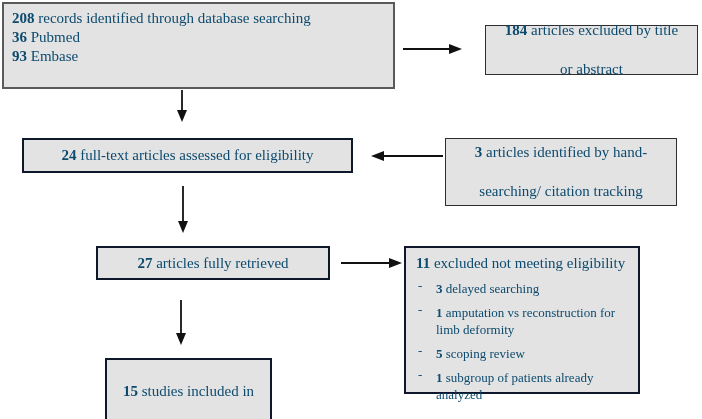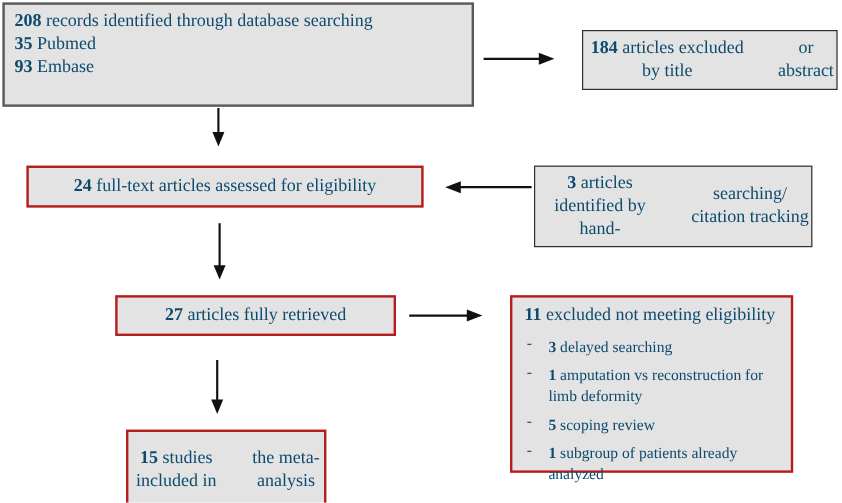--- a/index.html
+++ b/index.html
@@ -8,30 +8,30 @@
     width: 702px;
     height: 419px;
     background: #ffffff;
     font-family: "Liberation Serif", serif;
     color: #0c4a6e;
     overflow: hidden;
   }
   .box {
     position: absolute;
     background: #e3e3e3;
-    border: 2px solid #b91c1c;
+    border: 2px solid #0f172a;
     box-sizing: border-box;
     font-size: 15px;
     line-height: 19px;
   }
   .box.thin { border-width: 1.5px; border-color: #2f2f2f; }
   .box.thick { border-width: 2.5px; border-color: #5a5a5a; }
   .box.center {
     display: flex;
-    flex-direction: row;
+    flex-direction: column;
     align-items: center;
     justify-content: center;
     text-align: center;
     gap: 20px;
   }
   .box.leftpad { padding: 5px 8px; }
   .num { font-weight: bold; }
   .arrow-layer { position: absolute; left: 0; top: 0; width: 702px; height: 419px; }
 
   
@@ -78,21 +78,21 @@
       <polygon points="402,263 389,258 389,268" stroke="none"></polygon>
     </g>
     <g>
       <line x1="181" y1="300" x2="181" y2="334" stroke-width="1.8"></line>
       <polygon points="181,345 176,333 186,333" stroke="none"></polygon>
     </g>
   </svg>
 
   <div class="box thick leftpad" style="left:2px; top:2px; width:393px; height:87px;">
     <div><span class="num">208</span><span> records identified through database searching</span></div>
-    <div><span class="num">35</span><span> Pubmed</span></div>
+    <div><span class="num">36</span><span> Pubmed</span></div>
     <div><span class="num">93</span><span> Embase</span></div>
   </div>
 
   <div class="box thin center" style="left:485px; top:25px; width:213px; height:50px;">
     <div><span class="num">184</span><span> articles excluded by title</span></div>
     <div><span>or abstract</span></div>
   </div>
 
   <div class="box center" style="left:22px; top:138px; width:331px; height:35px;">
     <div><span class="num">24</span><span> full-text articles assessed for eligibility</span></div>
@@ -100,30 +100,29 @@
 
   <div class="box thin center" style="left:445px; top:138px; width:232px; height:68px;">
     <div><span class="num">3</span><span> articles identified by hand-</span></div>
     <div><span>searching/ citation tracking</span></div>
   </div>
 
   <div class="box center" style="left:96px; top:246px; width:234px; height:34px;">
     <div><span class="num">27</span><span> articles fully retrieved</span></div>
   </div>
 
-  <div class="box" style="left:425px; top:246px; width:236px; height:148px;">
+  <div class="box" style="left:404px; top:246px; width:236px; height:148px;">
     <div class="crit-heading">
       <div><span class="num">11</span><span> excluded not meeting eligibility</span></div>
     </div>
     <ul class="crit-list">
       <li class="crit-item"><span class="crit-dash">-</span><span class="num">3</span><span> delayed searching</span></li>
       <li class="crit-item"><span class="crit-dash">-</span><span class="num">1</span><span> amputation vs reconstruction for limb deformity</span></li>
       <li class="crit-item"><span class="crit-dash">-</span><span class="num">5</span><span> scoping review</span></li>
       <li class="crit-item"><span class="crit-dash">-</span><span class="num">1</span><span> subgroup of patients already analyzed</span></li>
     </ul>
   </div>
 
   <div class="box center" style="left:105px; top:358px; width:167px; height:67px;">
     <div><span class="num">15</span><span> studies included in</span></div>
-    <div><span>the meta-analysis</span></div>
   </div>
 
 </div>
 
 </body></html>

